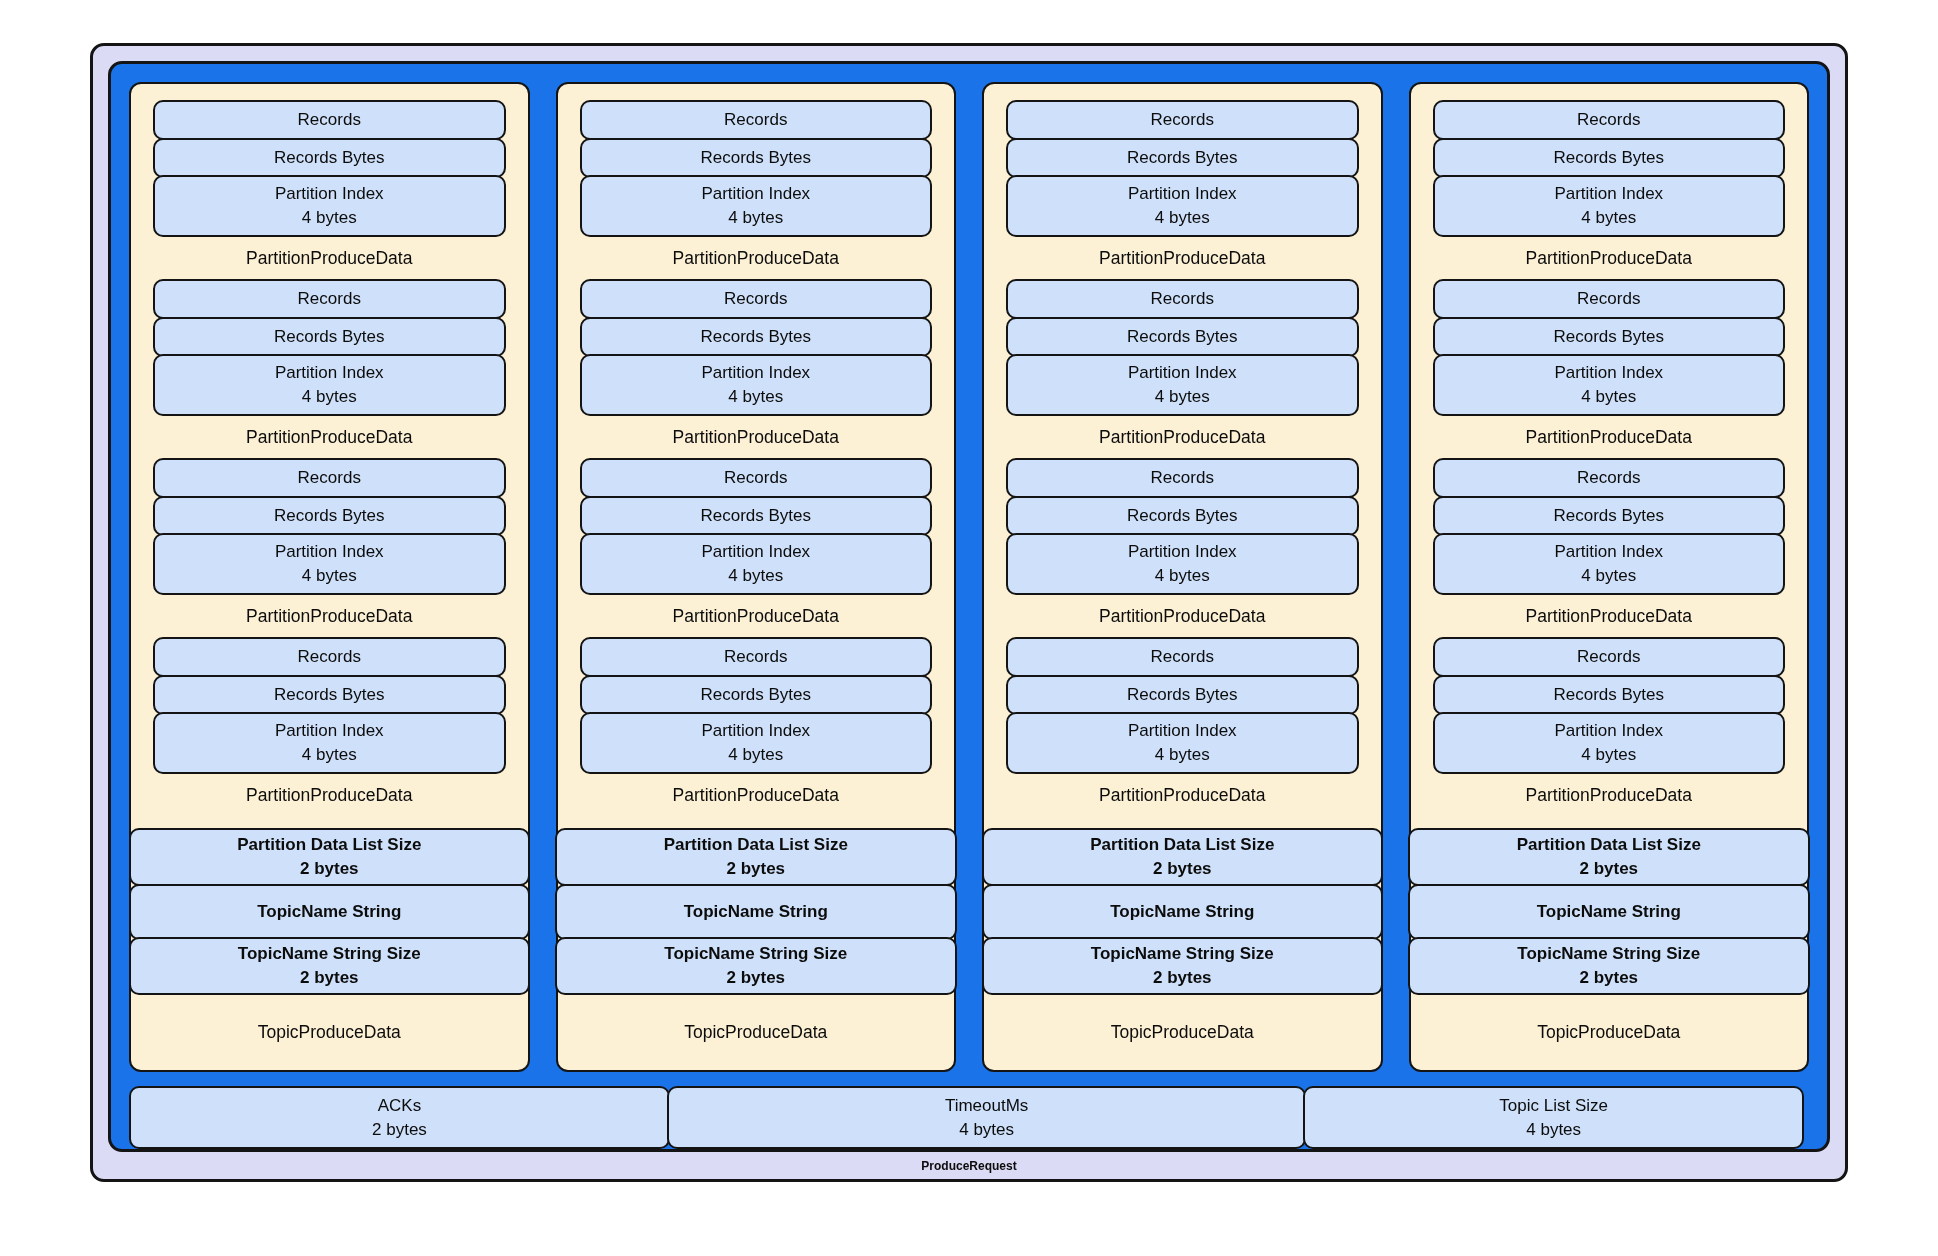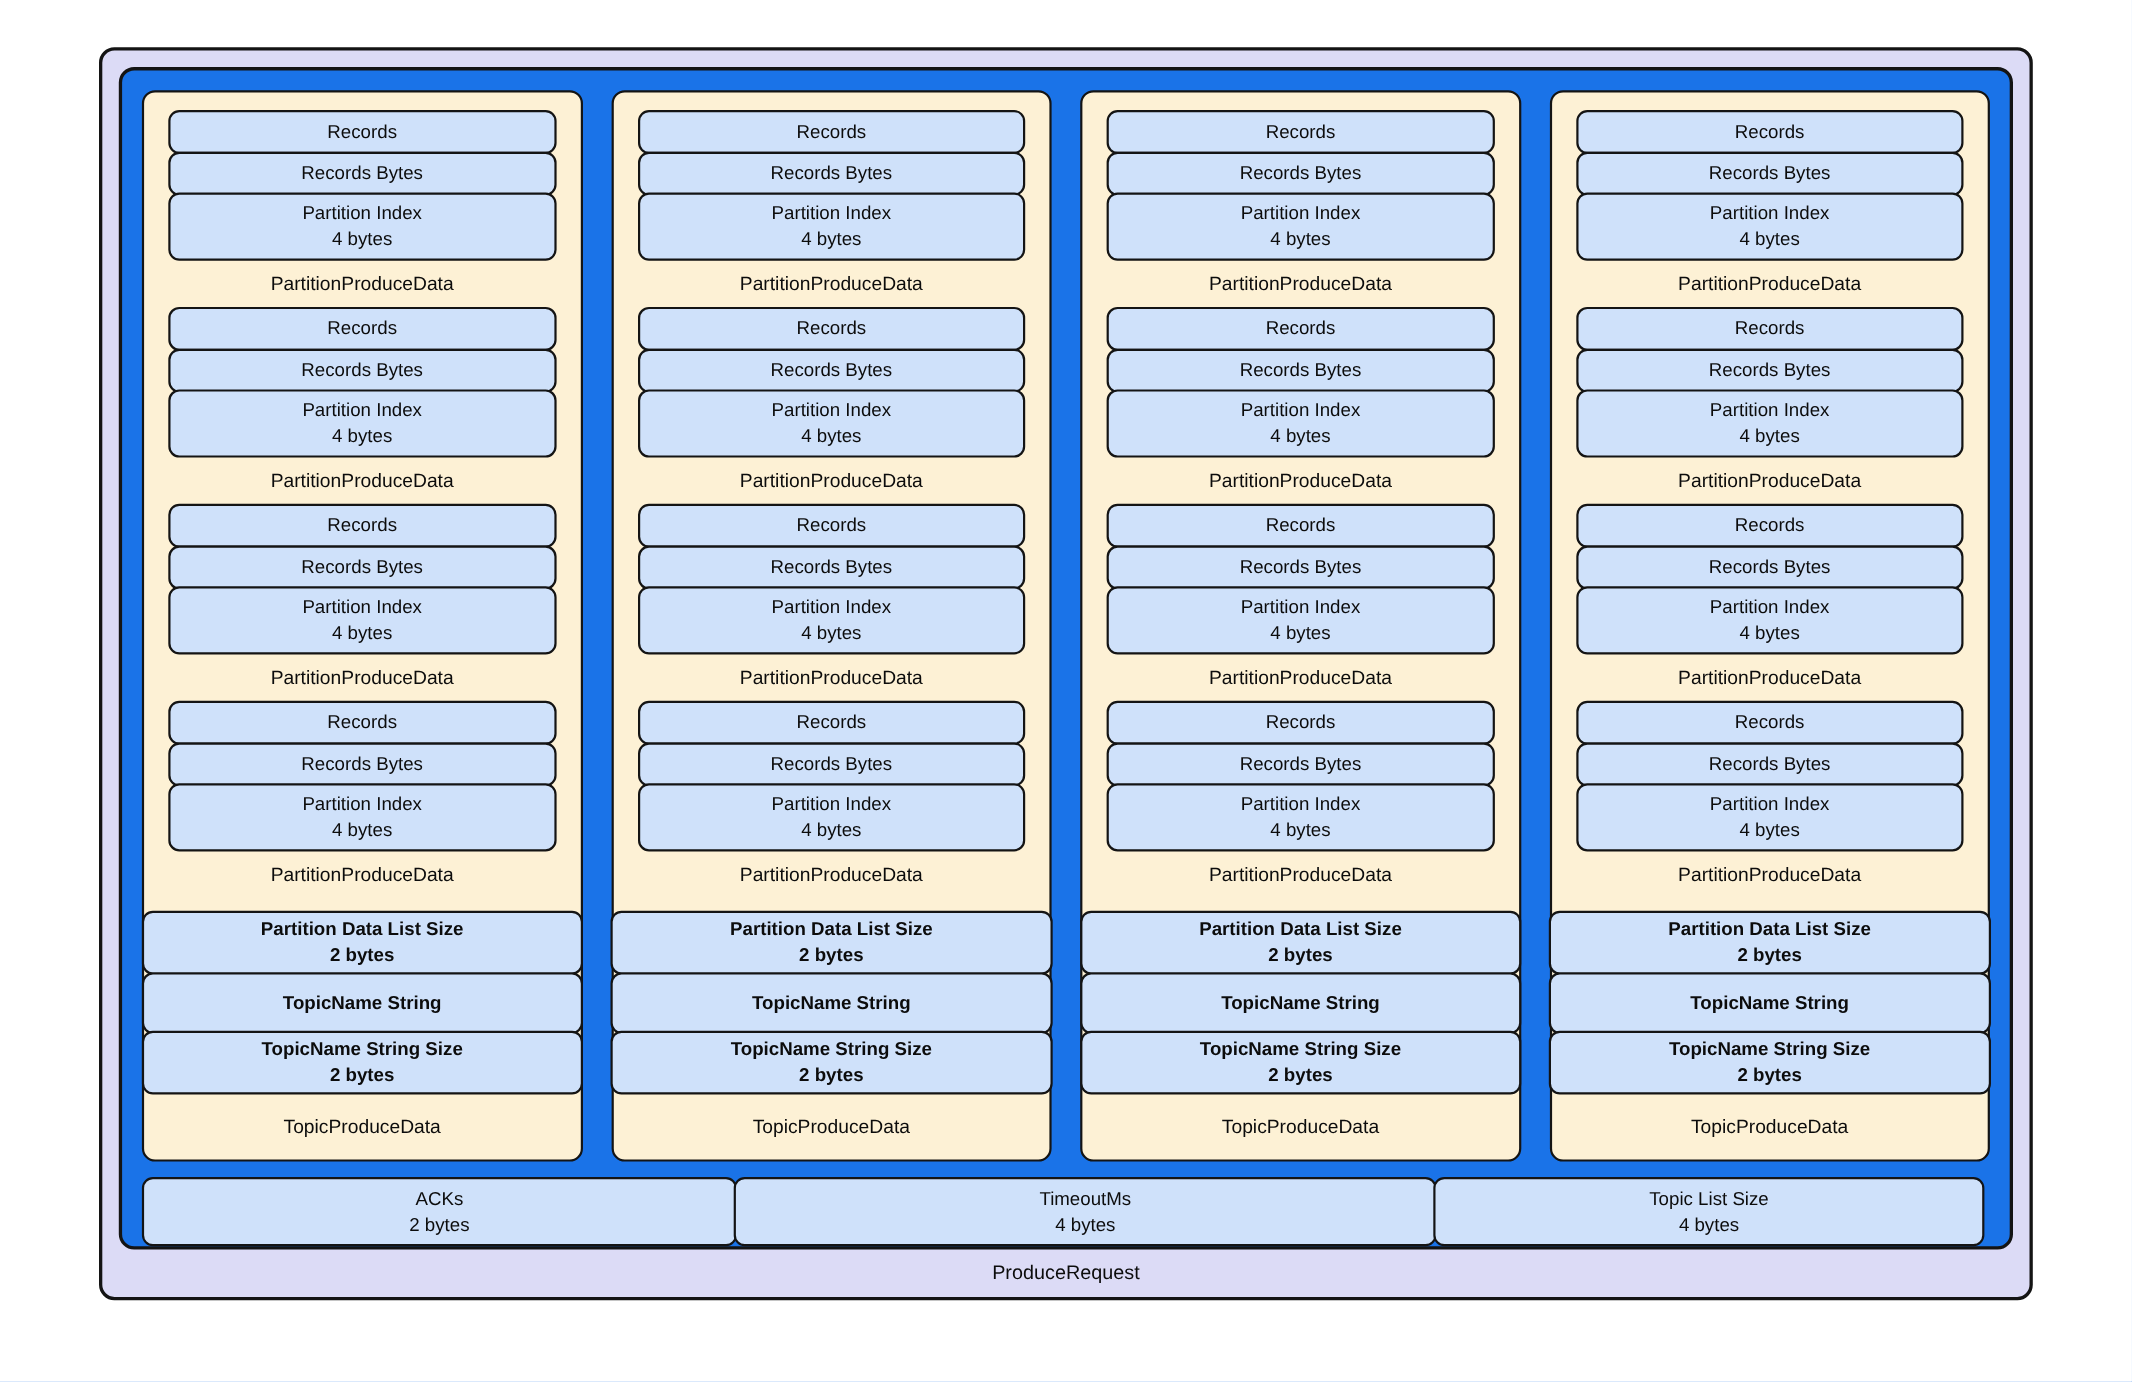--- a/index.html
+++ b/index.html
@@ -15,23 +15,24 @@
   
   .outer {
     position: absolute; left: 90px; top: 43px;
     width: 1758px; height: 1139px;
     background: var(--outer-bg, #dcdbf6);
     border: 3px solid var(--border, #141414);
     border-radius: 14px;
     display: flex; flex-direction: column;
   }
   .outer-label {
-    height: 43px; flex: none;
+    height: 27px; flex: none;
     display: flex; align-items: center; justify-content: center;
-    font-size: 18px;
+    font-size: 12px;
+    font-weight: bold;
   }
 
   
   .blue {
     flex: 1;
     margin: 15px 15px 0 15px;
     background: var(--blue-bg, #1a73e8);
     border: 3px solid var(--border, #141414);
     border-radius: 14px;
     display: flex; flex-direction: column;

